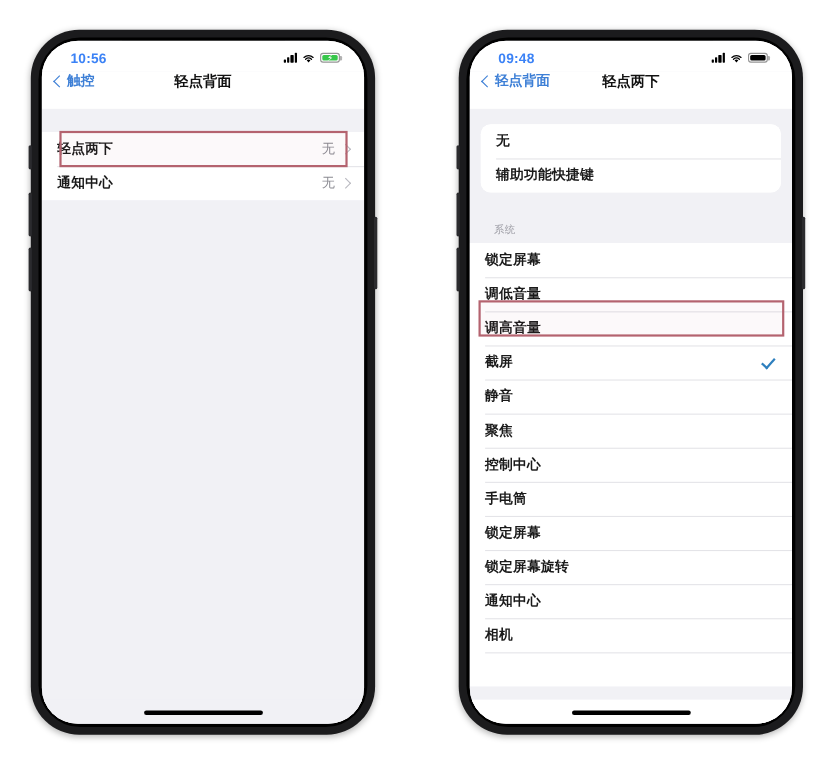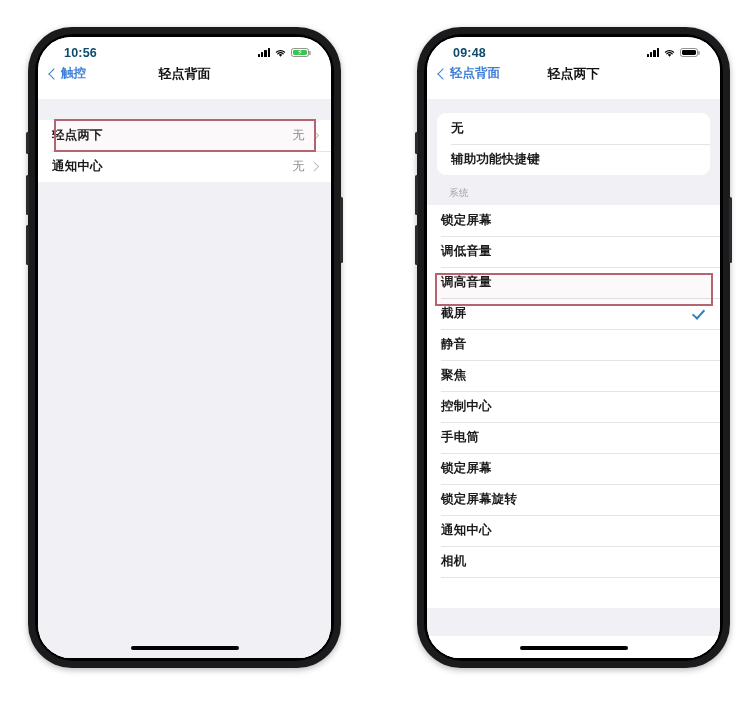--- a/index.html
+++ b/index.html
@@ -83,21 +83,21 @@
     align-items: center;
     justify-content: space-between;
     padding: 3px 22px 0 26px;
     box-sizing: border-box;
     background: #ffffff;
     z-index: 21;
   }
   .sb-time {
     font-size: 12.5px;
     font-weight: bold;
-    color: #0c4a6e;
+    color: #3b82f6;
     letter-spacing: 0.2px;
   }
   .sb-right {
     display: flex;
     align-items: center;
     gap: 4px;
   }
   .sig-bars {
     display: flex;
     align-items: flex-end;
@@ -254,21 +254,21 @@
     left: 3px; top: 0px;
     width: 5px; height: 10px;
     border-right: 2px solid #2d7fbe;
     border-bottom: 2px solid #2d7fbe;
     transform: rotate(42deg);
   }
 
   .section-header {
     font-size: 9.5px;
     color: #a0a0a8;
-    padding: 12px 22px 5px 22px;
+    padding: 28px 22px 5px 22px;
     letter-spacing: 0.4px;
   }
 
   
   .hl {
     position: absolute;
     border: 2px solid #b4636f;
     box-sizing: border-box;
     pointer-events: none;
     z-index: 15;

